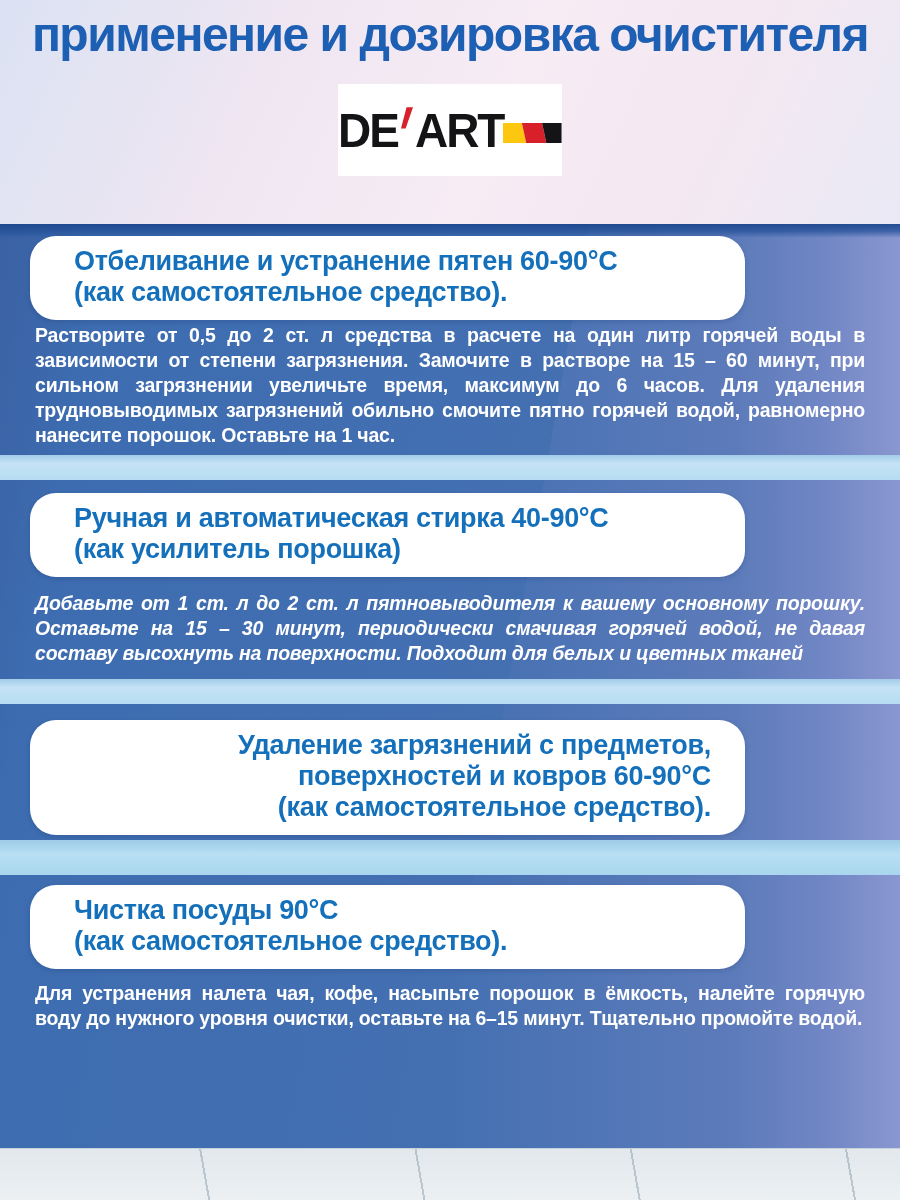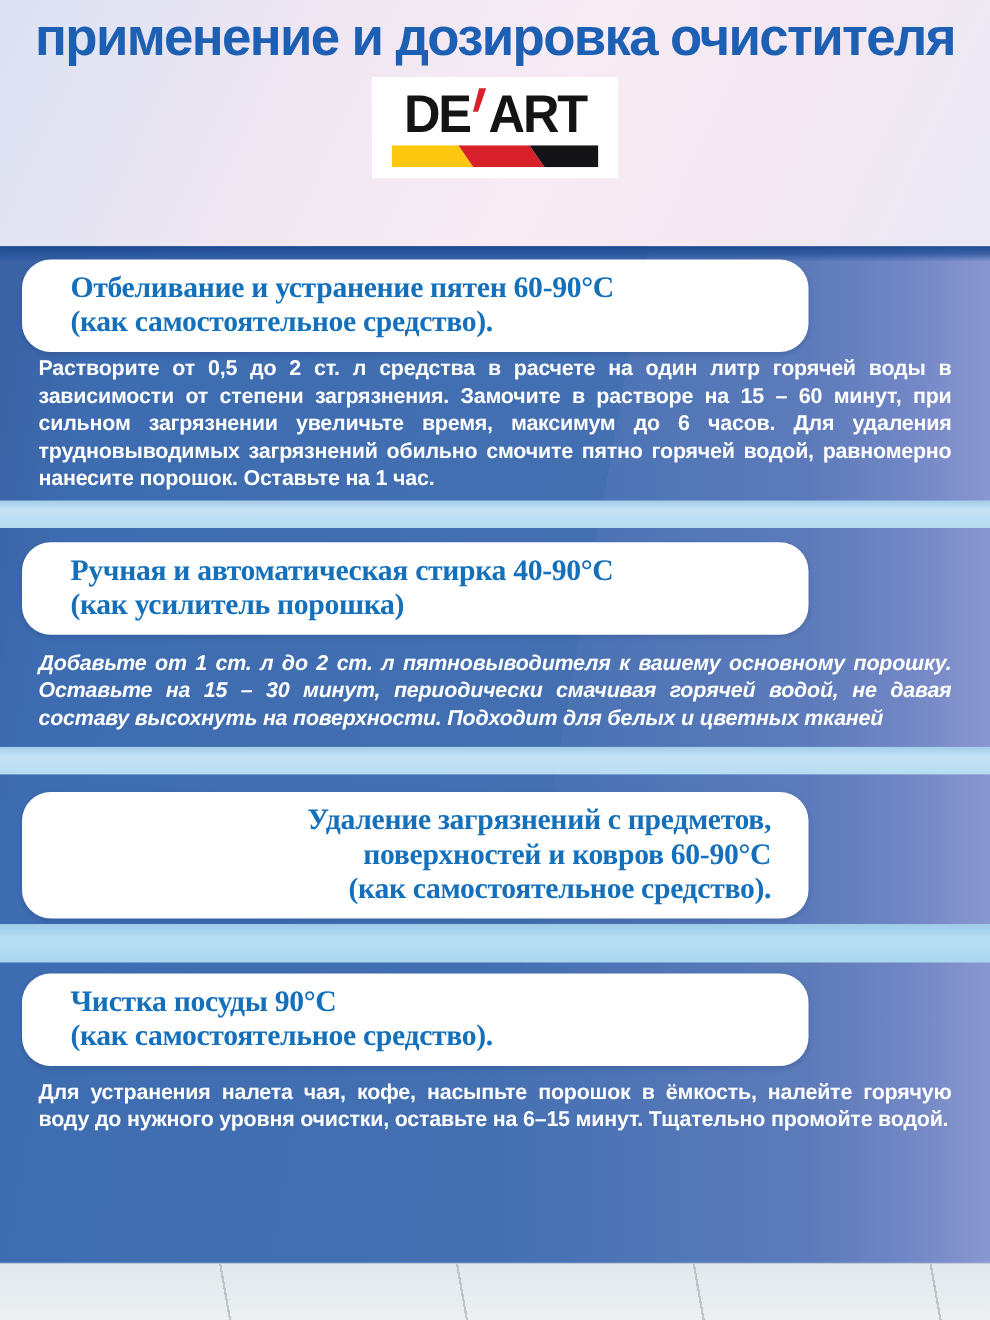--- a/index.html
+++ b/index.html
@@ -16,26 +16,26 @@
   }
   .page-title {
     padding-top:10px;
     font-size:48px;
     font-weight:bold;
     letter-spacing:-1.5px;
     color:#1d5fb3;
     line-height:1.05;
   }
   .brand-card {
-    margin:10px auto 0;
+    margin:24px auto 0;
     width:224px;
     height:92px;
     background:#ffffff;
     display:flex;
-    flex-direction:column;
+    flex-direction:row;
     align-items:center;
     justify-content:center;
   }
   .wordmark {
     display:flex;
     align-items:flex-start;
     line-height:1;
     font-weight:bold;
     font-size:46px;
     letter-spacing:-2px;
@@ -51,26 +51,25 @@
     height:972px;
     overflow:hidden;
     background:
       linear-gradient(180deg, rgba(30,72,142,.95) 0px, rgba(35,80,152,.75) 7px, rgba(61,108,176,0) 14px),
       linear-gradient(100deg, #3a61a3 0%, #3d6cb0 10%, #4470b2 55%, #55779a00 55%),
       linear-gradient(90deg, #3d68ac 0%, #4470b2 50%, #5d7bba 82%, #7287c5 92%, #8a97d0 100%);
     background-color:#4470b2;
   }
   .card {
     width:715px;
-    margin-left:20px;
+    margin-left:30px;
     background:#ffffff;
     border-radius:26px;
     padding:10px 34px 12px 44px;
     box-shadow:0 2px 5px rgba(15,40,90,.18);
-    font-family:Liberation Serif, serif;
   }
   .card h2 {
     font-size:27px;
     line-height:31px;
     letter-spacing:-0.3px;
     color:#1470ba;
     white-space:pre-line;
     font-weight:bold;
   }
   .body-text {

